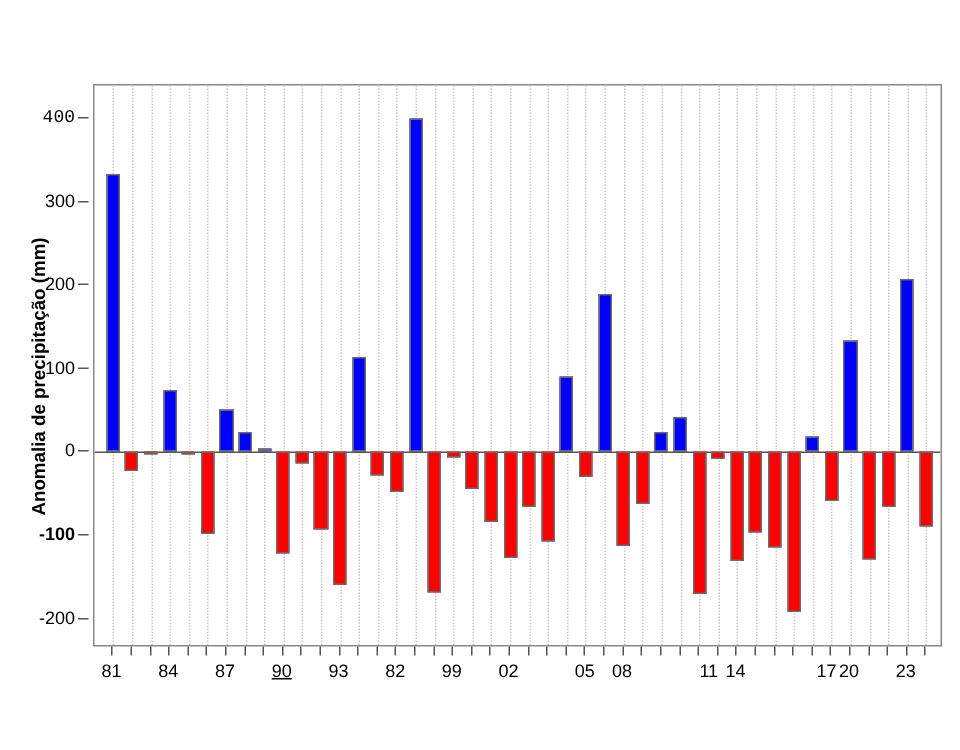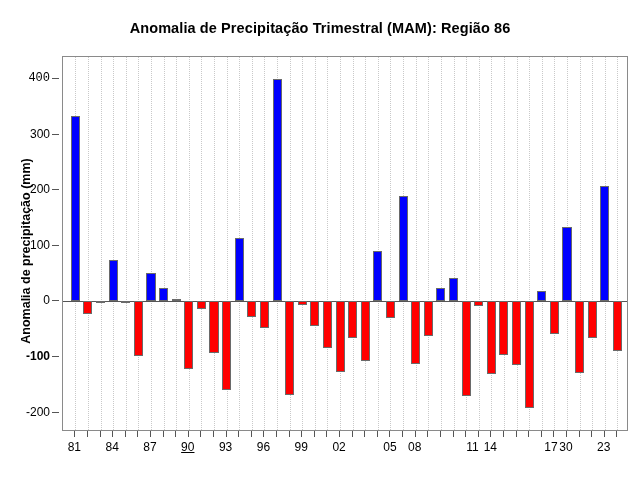--- a/index.html
+++ b/index.html
@@ -92,21 +92,20 @@
     position:absolute;left:0;top:465px;width:640px;
     text-align:center;
     font-size:12.5px;font-weight:bold;color:#000;
   }
 </style>
 </head>
 <body>
 
 <div id="figure">
 
-  <div id="chart-title">Anomalia de Precipitação Trimestral (MAM): Região 86</div>
 
   <div id="y-axis-labels">
       <div class="ytick-label" style="top: 411.556px;">-200</div>
       <div class="ytick-mark" style="top: 411.556px;"></div>
       <div class="ytick-label" style="top: 356px; font-weight: bold;">-100</div>
       <div class="ytick-mark" style="top: 356px;"></div>
       <div class="ytick-label" style="top: 300.444px;">0</div>
       <div class="ytick-mark" style="top: 300.444px;"></div>
       <div class="ytick-label" style="top: 244.889px;">100</div>
       <div class="ytick-mark" style="top: 244.889px;"></div>
@@ -230,21 +229,21 @@
       <div class="xtick-mark" style="left: 175px;"></div>
       <div class="xtick-mark" style="left: 188px;"></div>
       <div class="xtick-label" style="left: 187.806px; text-decoration: underline;">90</div>
       <div class="xtick-mark" style="left: 200px;"></div>
       <div class="xtick-mark" style="left: 213px;"></div>
       <div class="xtick-mark" style="left: 226px;"></div>
       <div class="xtick-label" style="left: 225.623px;">93</div>
       <div class="xtick-mark" style="left: 238px;"></div>
       <div class="xtick-mark" style="left: 251px;"></div>
       <div class="xtick-mark" style="left: 263px;"></div>
-      <div class="xtick-label" style="left: 263.441px;">96</div>
+      <div class="xtick-label" style="left: 263.441px;">82</div>
       <div class="xtick-mark" style="left: 276px;"></div>
       <div class="xtick-mark" style="left: 289px;"></div>
       <div class="xtick-mark" style="left: 301px;"></div>
       <div class="xtick-label" style="left: 301.258px;">99</div>
       <div class="xtick-mark" style="left: 314px;"></div>
       <div class="xtick-mark" style="left: 326px;"></div>
       <div class="xtick-mark" style="left: 339px;"></div>
       <div class="xtick-label" style="left: 339.075px;">02</div>
       <div class="xtick-mark" style="left: 352px;"></div>
       <div class="xtick-mark" style="left: 364px;"></div>
@@ -262,21 +261,21 @@
       <div class="xtick-mark" style="left: 478px;"></div>
       <div class="xtick-mark" style="left: 490px;"></div>
       <div class="xtick-label" style="left: 490.345px;">14</div>
       <div class="xtick-mark" style="left: 503px;"></div>
       <div class="xtick-mark" style="left: 516px;"></div>
       <div class="xtick-mark" style="left: 528px;"></div>
       <div class="xtick-label" style="left: 551px;">17</div>
       <div class="xtick-mark" style="left: 541px;"></div>
       <div class="xtick-mark" style="left: 553px;"></div>
       <div class="xtick-mark" style="left: 566px;"></div>
-      <div class="xtick-label" style="left: 565.98px;">30</div>
+      <div class="xtick-label" style="left: 565.98px;">20</div>
       <div class="xtick-mark" style="left: 579px;"></div>
       <div class="xtick-mark" style="left: 591px;"></div>
       <div class="xtick-mark" style="left: 604px;"></div>
       <div class="xtick-label" style="left: 603.797px;">23</div>
       <div class="xtick-mark" style="left: 616px;"></div>
     </div>
 
 </div>
 
 </body></html>

